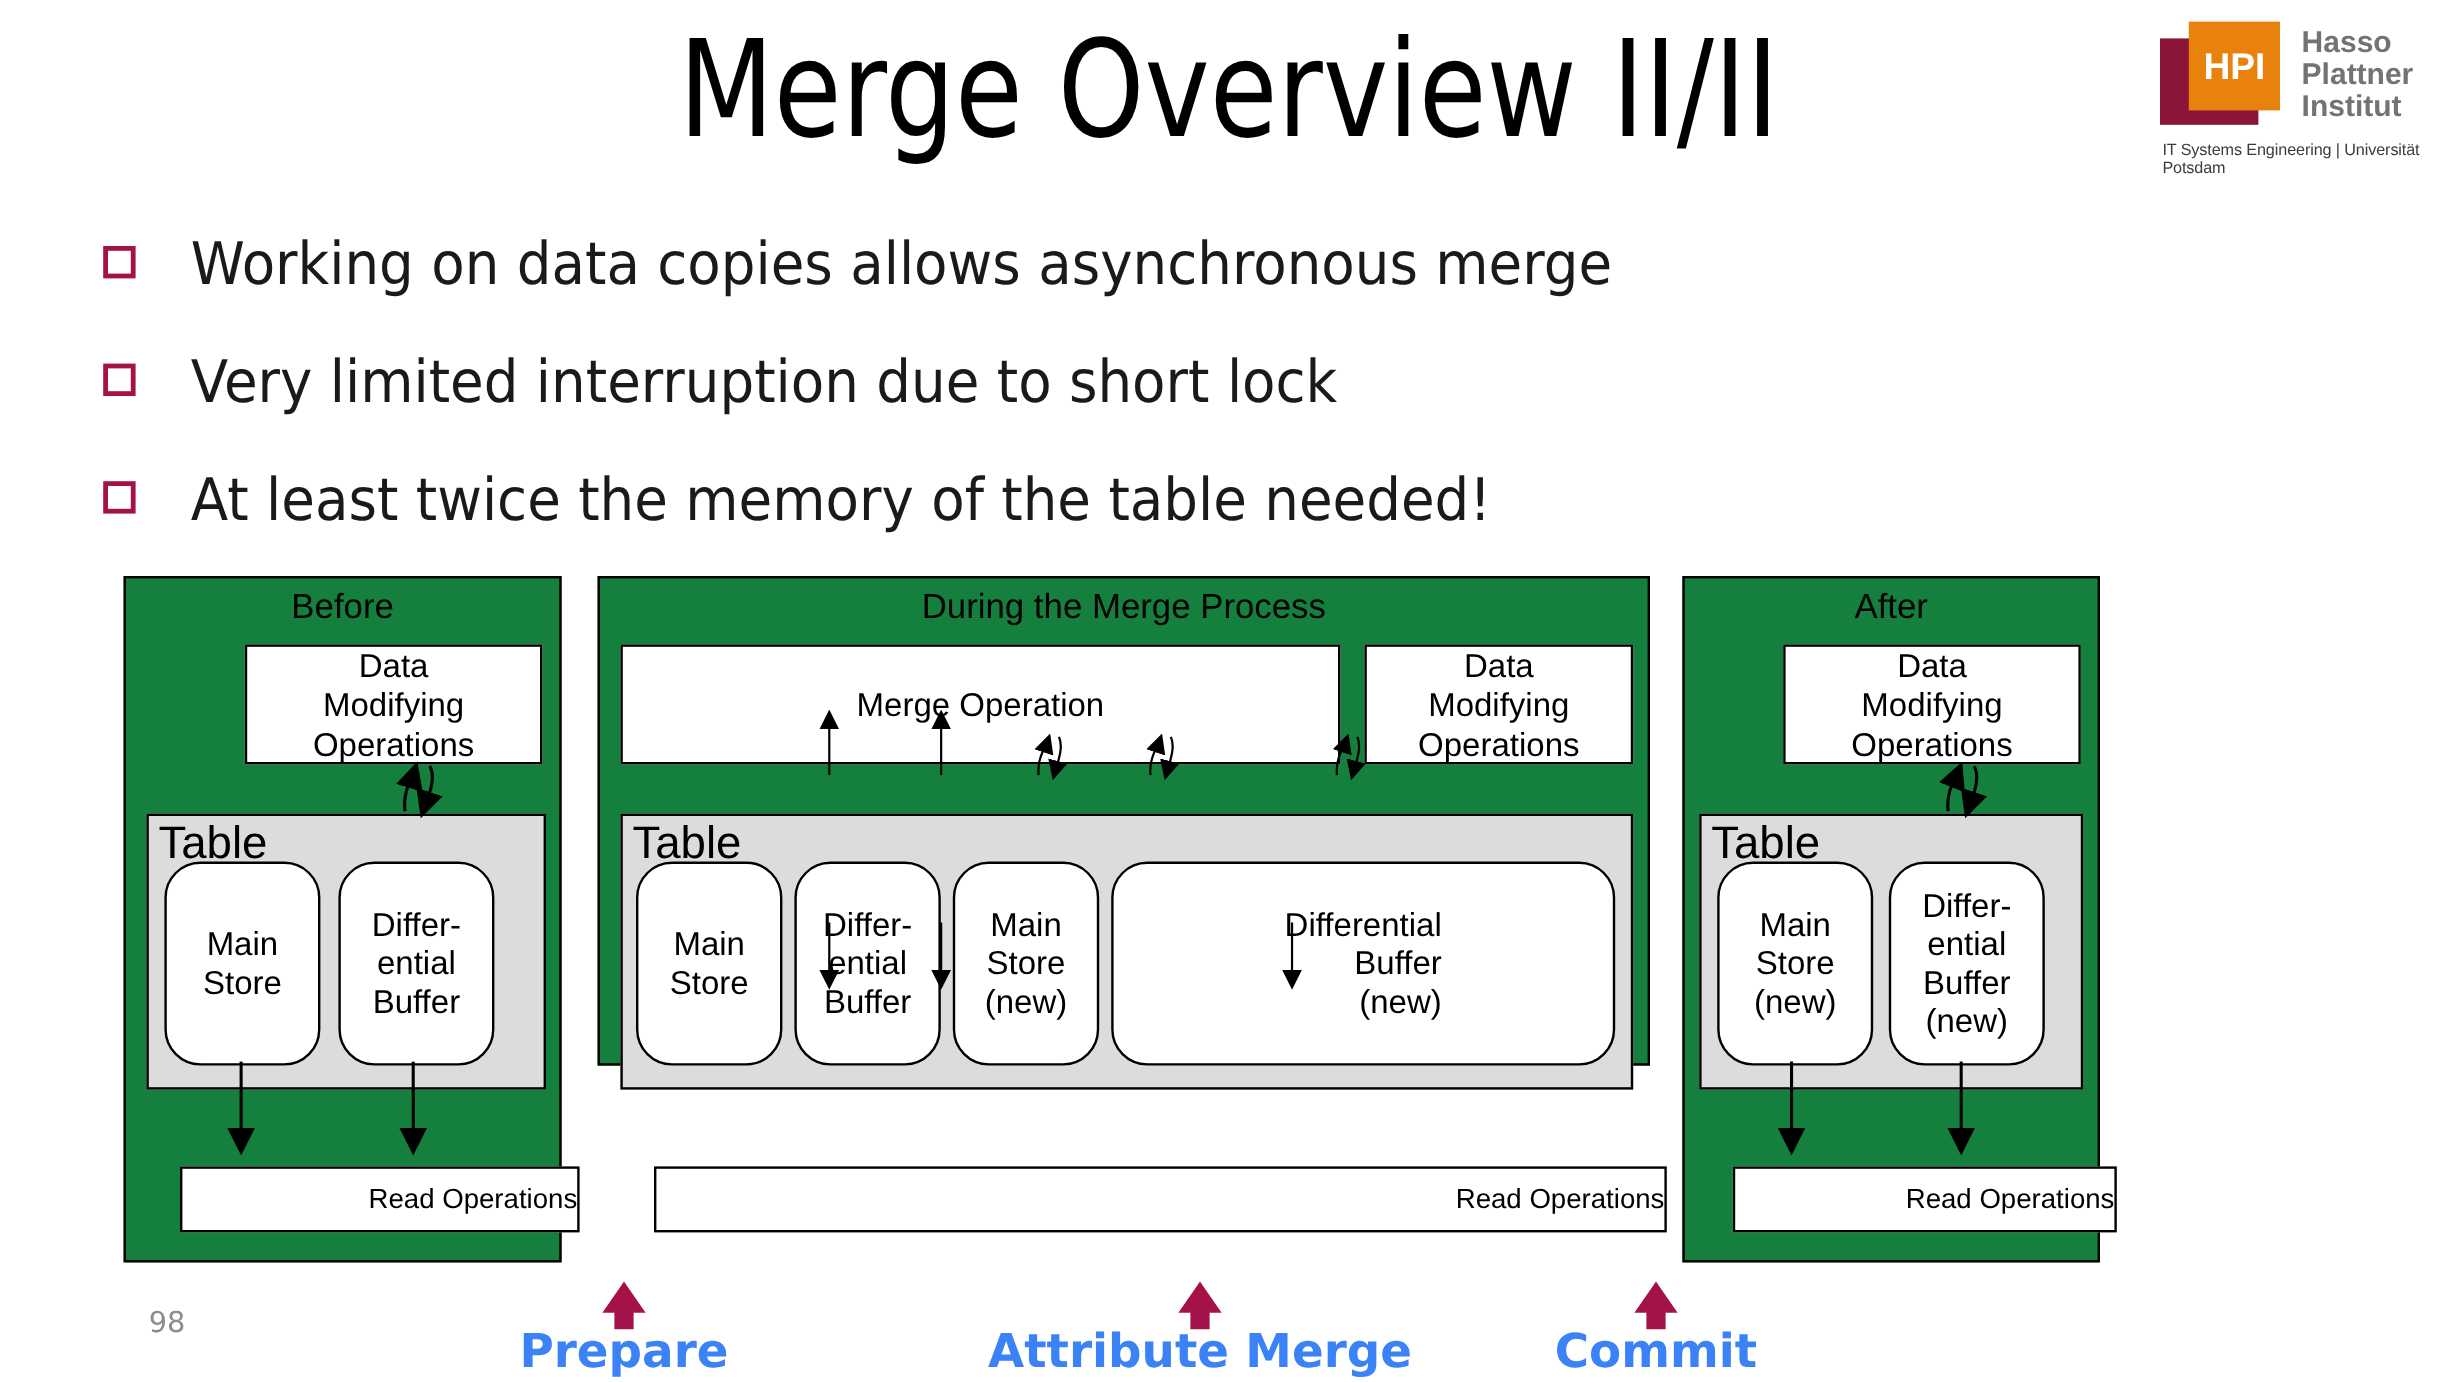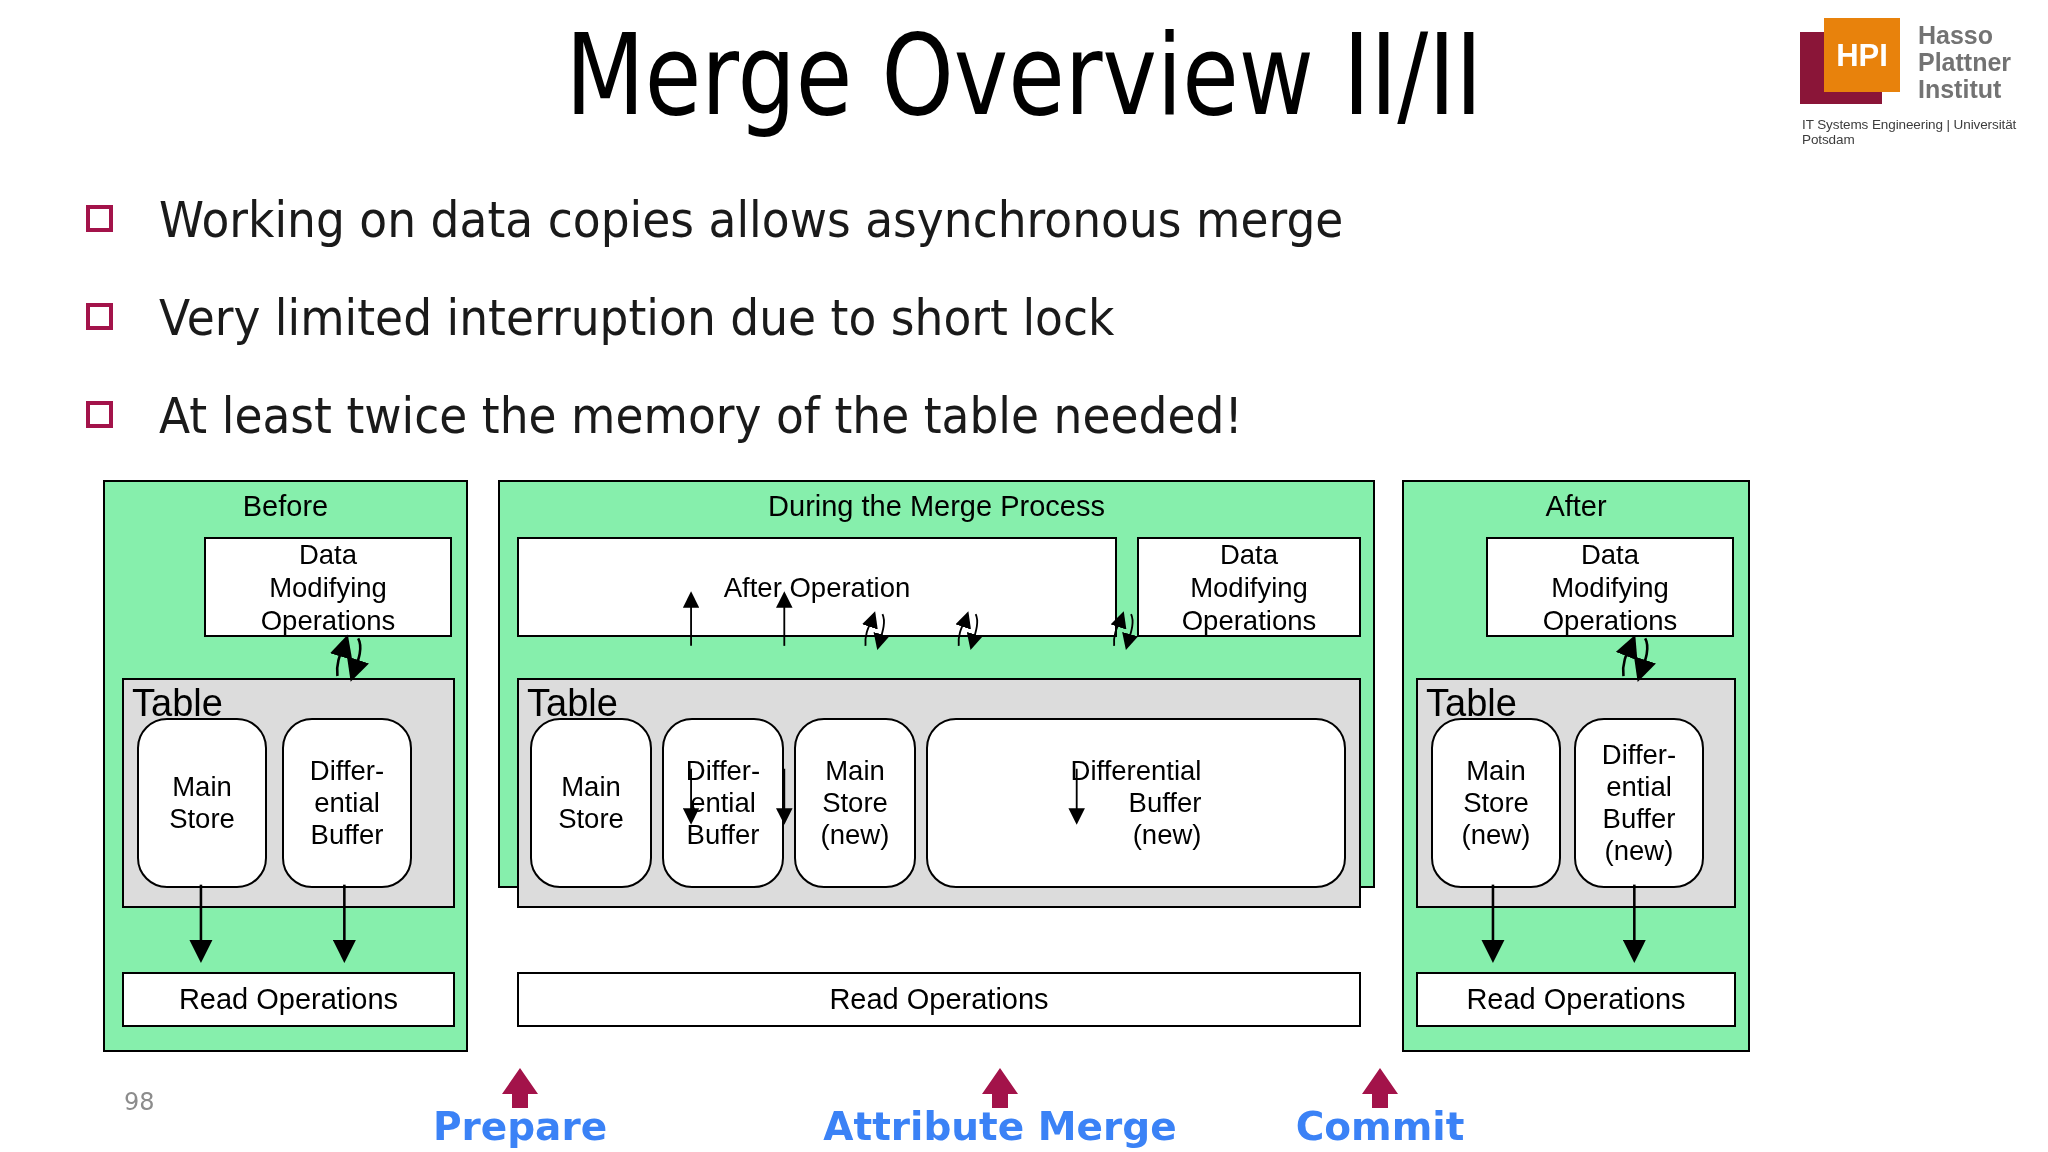--- a/index.html
+++ b/index.html
@@ -63,21 +63,21 @@
     font-size: 49px; line-height: 86px; color: #1a1a1a;
     font-family: "DejaVu Sans", sans-serif;
     transform: scaleX(0.93); transform-origin: 0 0;
     white-space: nowrap;
   }
 
   
   .diagram { position: absolute; left: 0; top: 480px; width: 2048px; height: 580px; }
   .panel {
     position: absolute; top: 0;
-    border: 2.5px solid #000; background: #86efac; box-sizing: border-box;
+    border: 2.5px solid #000; background: #15803d; box-sizing: border-box;
   }
   .panel-title {
     position: absolute; left: 0; right: 0; top: 8px;
     text-align: center; font-size: 29px; color: #000;
     font-family: "Liberation Sans", sans-serif;
   }
   .box {
     position: absolute; border: 2.5px solid #000; background: #fff;
     box-sizing: border-box;
     display: flex; align-items: center; justify-content: center;
@@ -96,23 +96,24 @@
   .store {
     position: absolute; border: 2.5px solid #000; background: #fff;
     border-radius: 30px; box-sizing: border-box;
     display: flex; align-items: center; justify-content: center;
     text-align: center; font-size: 27.5px; line-height: 32px; color: #000;
     font-family: "Liberation Sans", sans-serif;
   }
   .readops {
     position: absolute; border: 2.5px solid #000; background: #fff;
     box-sizing: border-box;
-    display: flex; align-items: center; justify-content: center;
-    font-size: 29px; color: #000;
-    font-family: "Liberation Sans", sans-serif;
+    display: flex; align-items: center; justify-content: flex-end;
+    font-size: 23px; color: #000;
+    font-family: "Liberation Sans", sans-serif;
+    margin-left: 28px;
   }
   .ov { position: absolute; left: 0; top: 0; width: 100%; height: 100%;
         pointer-events: none; overflow: visible; }
 
   
   .marker { position: absolute; }
   .marker .mtxt {
     position: absolute; top: 36px; left: 50%; transform: translateX(-50%);
     color: #3b82f6; font-weight: bold; font-size: 39px; white-space: nowrap;
     font-family: "DejaVu Sans", sans-serif;
@@ -195,21 +196,21 @@
 
         <line x1="97" y1="406" x2="97" y2="480" stroke="#000" stroke-width="2.6" marker-end="url(#ah1)"></line>
         <line x1="242" y1="406" x2="242" y2="480" stroke="#000" stroke-width="2.6" marker-end="url(#ah1)"></line>
       </svg>
     </div>
 
     <div class="panel" id="p-during" style="left:498px; width:877px; height:408px;">
       <div class="panel-title">During the Merge Process</div>
 
       <div class="box" style="left:17px; top:55px; width:600px; height:100px;">
-        <span>After Operation</span>
+        <span>Merge Operation</span>
       </div>
       <div class="box" style="left:637px; top:55px; width:224px; height:100px;">
         <span class="ml">Data<br>Modifying<br>Operations</span>
       </div>
 
       <div class="table-area" style="left:17px; top:196px; width:844px; height:230px;">
         <div class="table-label">Table</div>
       </div>
 
       <div class="store" style="left:30px; top:236px; width:122px; height:170px;">

